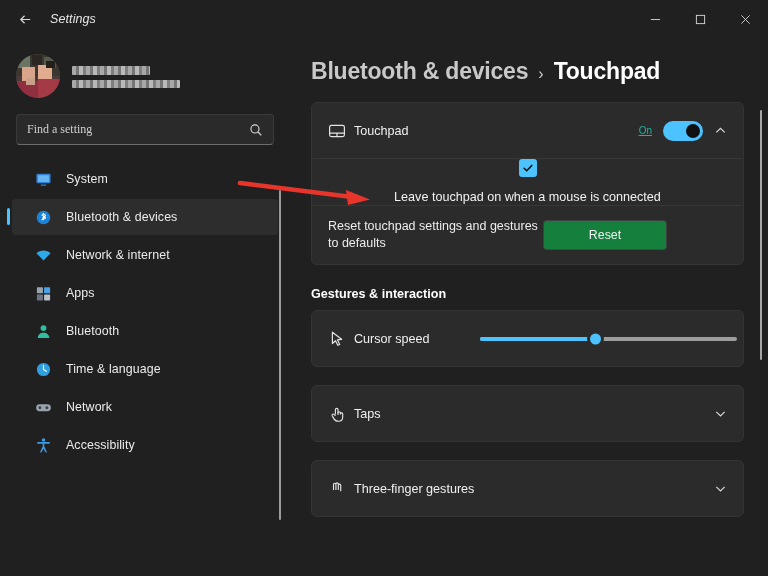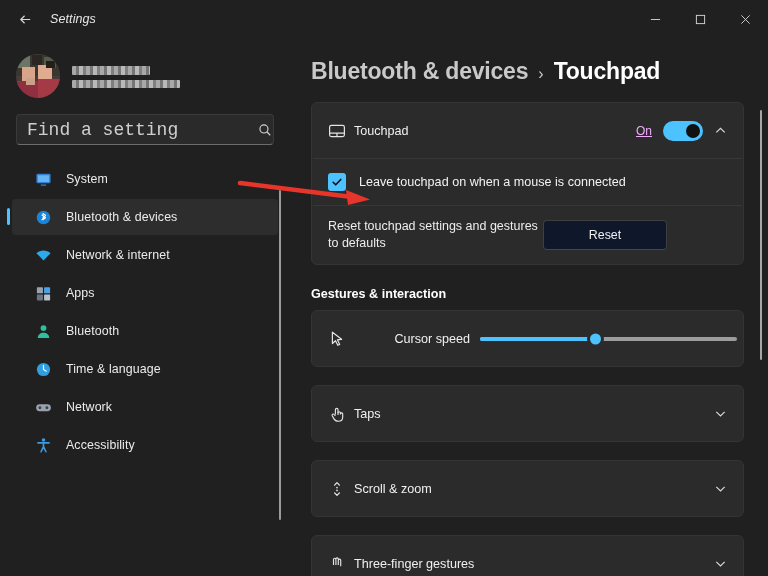--- a/index.html
+++ b/index.html
@@ -95,22 +95,22 @@
     border-bottom: 1px solid #6d6d6d;
     border-radius: 4px;
     display: flex; align-items: center;
     padding: 0 10px;
   }
   .search-wrap input {
     flex: 1;
     background: transparent;
     border: none; outline: none;
     color: #e2e2e2;
-    font-size: 18px;
-    font-family: Liberation Mono, monospace;
+    font-size: 12px;
+    font-family: Liberation Serif, serif;
   }
   .search-wrap input::placeholder { color: #cfcfcf; }
   .search-ico { color: #d4d4d4; display: flex; }
   .search-ico svg { width: 14px; height: 14px; }
 
   .nav { margin-top: 16px; position: relative; }
   .nav-item {
     position: relative;
     height: 36px;
     margin: 0 12px 2px 12px;
@@ -178,54 +178,54 @@
     padding: 0 16px;
     min-height: 55px;
   }
   .row-ico {
     width: 26px; display: flex; align-items: center;
     color: #e4e4e4; flex-shrink: 0;
   }
   .row-ico svg { width: 18px; height: 18px; }
   .row-label { font-size: 12.6px; color: #f0f0f0; flex: 1; }
   .row-right { display: flex; align-items: center; gap: 11px; }
-  .toggle-state { font-size: 12px; color: #f0abfc; text-decoration: underline; }
+  .toggle-state { font-size: 10px; color: #14b8a6; text-decoration: underline; }
   .toggle {
     width: 40px; height: 20px;
     border-radius: 10px;
     background: #4cc2ff;
     position: relative;
   }
   .toggle .knob {
     position: absolute; right: 3px; top: 3px;
     width: 14px; height: 14px;
     border-radius: 50%;
     background: #111111;
   }
   .chev { color: #d8d8d8; display: flex; }
   .chev svg { width: 13px; height: 13px; }
 
   .sep { height: 1px; background: #373737; margin: 0 1px; }
 
-  .check-row { display: flex; align-items: center; padding: 0 16px; height: 46px; gap: 13px; }
+  .check-row { display: flex; align-items: center; padding: 0 16px; height: 46px; gap: 13px; flex-direction: column; }
   .checkbox {
     width: 18px; height: 18px;
     border-radius: 3px;
     background: #4cc2ff;
     display: flex; align-items: center; justify-content: center;
     flex-shrink: 0;
   }
   .checkbox svg { width: 12px; height: 12px; color: #0d0d0d; }
   .check-label { font-size: 12.6px; color: #f2f2f2; }
 
   .reset-row { display: flex; align-items: center; padding: 0 16px; min-height: 58px; }
   .reset-text { font-size: 12.5px; color: #ededed; line-height: 1.38; flex: 1; max-width: 215px; }
   .reset-btn {
     width: 124px; height: 30px;
-    background: #0f172a;
+    background: #15803d;
     border: 1px solid #3f3f3f;
     border-bottom-color: #474747;
     border-radius: 4px;
     color: #f0f0f0;
     font-size: 12.4px;
     font-family: "Liberation Sans", sans-serif;
     display: flex; align-items: center; justify-content: center;
   }
 
   .section-title {
@@ -484,21 +484,21 @@
 
     <div class="section-title">Gestures &amp; interaction</div>
 
     <div class="card">
       <div class="row">
         <span class="row-ico">
           <svg viewBox="0 0 18 18" fill="none" stroke="currentColor" stroke-width="1.2" stroke-linejoin="round">
             <path d="M4.4 2.2l9.2 7.1-4.2.5 2.3 4.6-1.9.9-2.3-4.6-3.1 2.8z"></path>
           </svg>
         </span>
-        <span class="row-label" style="flex:0 0 auto;width:116px;text-align:right;">Cursor speed</span>
+        <span class="row-label" style="flex:0 0 auto;width:116px;">Cursor speed</span>
         <span class="slider-wrap">
           <span class="slider">
             <span class="fill" id="slider-fill" style="width: 45%;"></span>
             <span class="thumb" id="slider-thumb" style="left: 45%;">
                 <i></i>
               </span>
           </span>
         </span>
       </div>
     </div>
@@ -514,37 +514,20 @@
         </span>
         <span class="row-label">Taps</span>
         <span class="chev">
           <svg viewBox="0 0 14 14" fill="none" stroke="currentColor" stroke-width="1.3">
               <path d="M2.5 5.2L7 9.6l4.5-4.4"></path>
             </svg>
         </span>
       </div>
     </div>
 
-    <div class="card spaced">
-      <div class="row">
-        <span class="row-ico">
-          <svg viewBox="0 0 18 18" fill="none" stroke="currentColor" stroke-width="1.3" stroke-linecap="round" stroke-linejoin="round">
-            <path d="M6.6 5.1L9 2.6l2.4 2.5M6.6 12.9L9 15.4l2.4-2.5"></path>
-            <circle cx="9" cy="7.6" r=".85" fill="currentColor" stroke="none"></circle>
-            <circle cx="9" cy="10.4" r=".85" fill="currentColor" stroke="none"></circle>
-          </svg>
-        </span>
-        <span class="row-label">Scroll &amp; zoom</span>
-        <span class="chev">
-          <svg viewBox="0 0 14 14" fill="none" stroke="currentColor" stroke-width="1.3">
-              <path d="M2.5 5.2L7 9.6l4.5-4.4"></path>
-            </svg>
-        </span>
-      </div>
-    </div>
 
     <div class="card spaced">
       <div class="row">
         <span class="row-ico">
           <svg viewBox="0 0 18 18" fill="none" stroke="currentColor" stroke-width="1.15" stroke-linejoin="round">
             <path d="M5.5 10V4.4a1.2 1.2 0 012.4 0V10M7.9 4.1a1.2 1.2 0 012.4 0V10M10.3 5.3a1.2 1.2 0 012.4 0v6"></path>
           </svg>
         </span>
         <span class="row-label">Three-finger gestures</span>
         <span class="chev">

